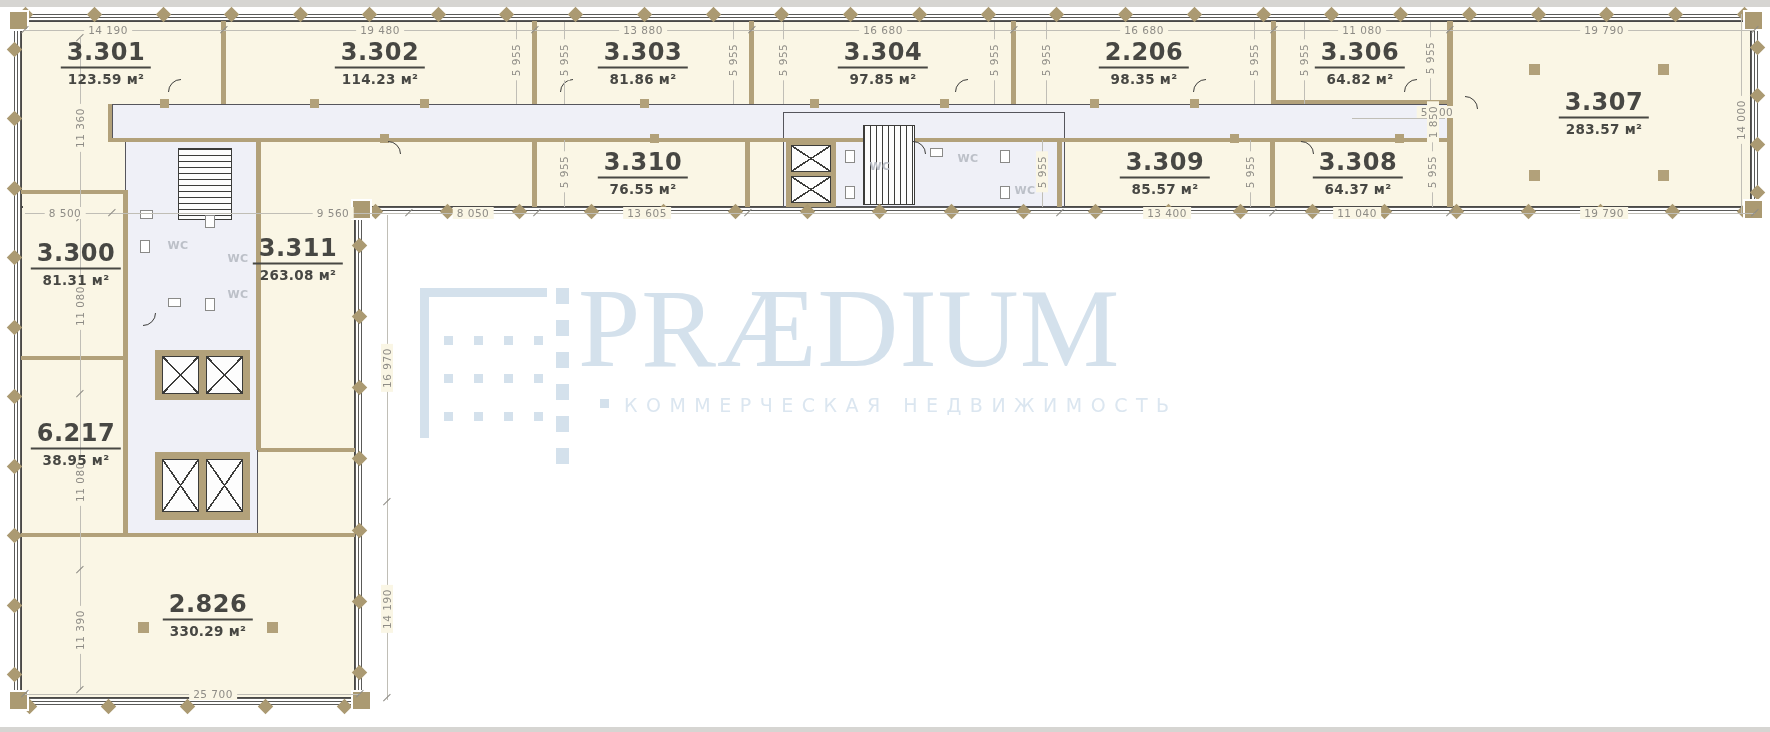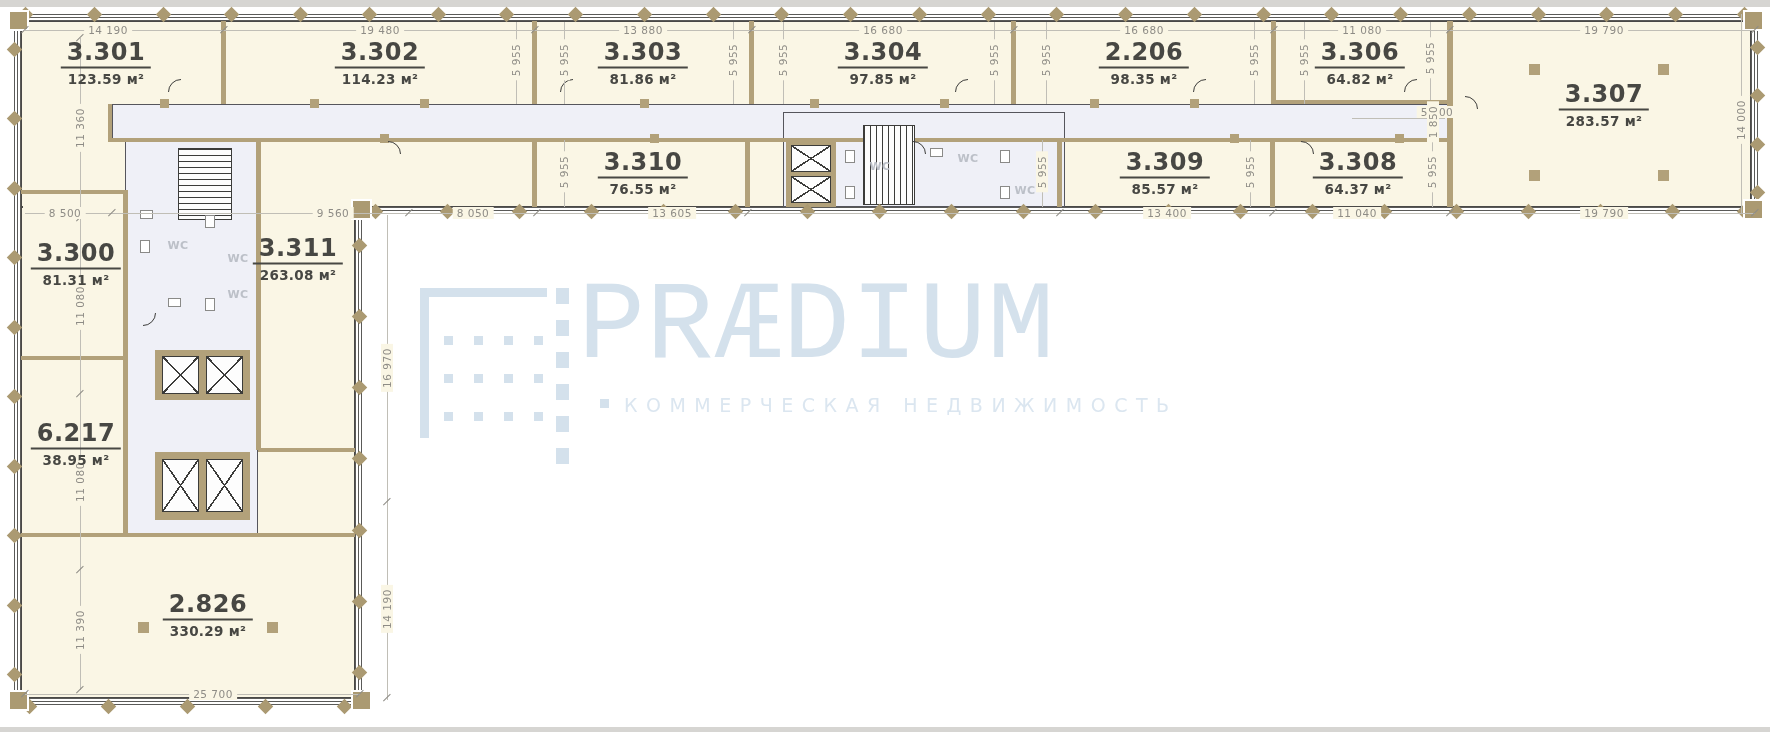--- a/index.html
+++ b/index.html
@@ -41,21 +41,21 @@
        background:#faf6e5;padding:0 4px;white-space:nowrap;letter-spacing:0.5px;}
   .dimv{transform:translate(-50%,-50%) rotate(-90deg);}
   
   .rlabel{position:absolute;transform:translate(-50%,-50%);text-align:center;color:#474743;white-space:nowrap;}
   .rnum{font-size:24px;font-weight:bold;letter-spacing:0.5px;border-bottom:2px solid #474743;
         padding:0 6px 1px 6px;display:inline-block;}
   .rarea{font-size:13.5px;font-weight:bold;margin-top:2px;letter-spacing:0.3px;}
   .wc{position:absolute;transform:translate(-50%,-50%);font-size:11px;font-weight:bold;color:#bcc0c8;letter-spacing:0.5px;}
   
   .lg{background:#d4e1ec;}
-  .lgword{position:absolute;font-family:Liberation Mono, monospace;
+  .lgword{position:absolute;font-family:Liberation Serif, serif;
           font-size:112px;line-height:1;color:#d4e1ec;letter-spacing:1px;white-space:nowrap;}
   .lgsub{position:absolute;font-size:19px;color:#dbe6f0;letter-spacing:8.5px;white-space:nowrap;}
 </style>
 </head>
 <body>
 
 <div class="abs graybar" style="left:0;top:0;width:1770px;height:7px"></div>
 <div class="abs graybar" style="left:0;top:727px;width:1770px;height:5px"></div>
 
 <div class="abs">
@@ -323,21 +323,21 @@
 <span class="dim" style="left:1144px;top:30px">16 680</span>
 <span class="dim" style="left:1362px;top:30px">11 080</span>
 <span class="dim" style="left:1604px;top:30px">19 790</span>
 <span class="dim dimv" style="left:80px;top:128px">11 360</span>
 <span class="dim dimv" style="left:80px;top:306px">11 080</span>
 <span class="dim dimv" style="left:80px;top:482px">11 080</span>
 <span class="dim dimv" style="left:80px;top:630px">11 390</span>
 <span class="dim" style="left:65px;top:213px">8 500</span>
 <span class="dim" style="left:333px;top:213px">9 560</span>
 <span class="dim" style="left:473px;top:213px">8 050</span>
-<span class="dim" style="left:672px;top:213px">13 605</span>
+<span class="dim" style="left:647px;top:213px">13 605</span>
 <span class="dim" style="left:1167px;top:213px">13 400</span>
 <span class="dim" style="left:1357px;top:213px">11 040</span>
 <span class="dim" style="left:1604px;top:213px">19 790</span>
 <span class="dim dimv" style="left:387px;top:368px">16 970</span>
 <span class="dim dimv" style="left:387px;top:609px">14 190</span>
 <span class="dim dimv" style="left:1741px;top:120px">14 000</span>
 <span class="dim" style="left:213px;top:694px">25 700</span>
 <span class="dim" style="left:1437px;top:112px">5 600</span>
 <span class="dim dimv" style="left:1433px;top:122px">1 850</span>
 <span class="dim dimv" style="left:516px;top:60px">5 955</span>
@@ -378,21 +378,21 @@
   <div class="rarea">97.85 м²</div>
 </div>
 <div class="rlabel" style="left:1144px;top:62px">
   <div class="rnum">2.206</div>
   <div class="rarea">98.35 м²</div>
 </div>
 <div class="rlabel" style="left:1360px;top:62px">
   <div class="rnum">3.306</div>
   <div class="rarea">64.82 м²</div>
 </div>
-<div class="rlabel" style="left:1604px;top:104px">
+<div class="rlabel" style="left:1604px;top:112px">
   <div class="rnum">3.307</div>
   <div class="rarea">283.57 м²</div>
 </div>
 <div class="rlabel" style="left:643px;top:172px">
   <div class="rnum">3.310</div>
   <div class="rarea">76.55 м²</div>
 </div>
 <div class="rlabel" style="left:1165px;top:172px">
   <div class="rnum">3.309</div>
   <div class="rarea">85.57 м²</div>

